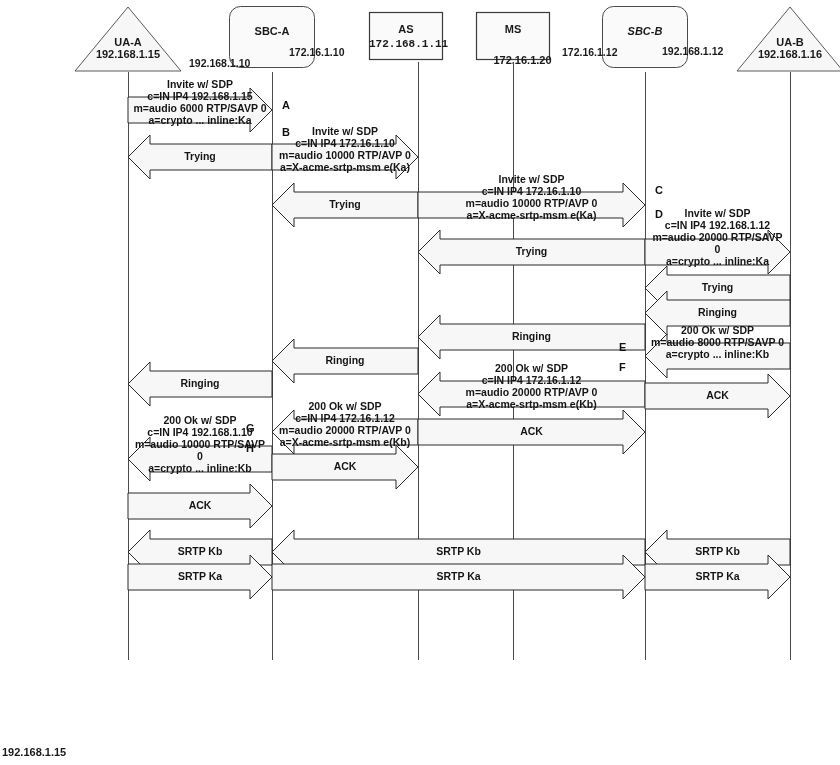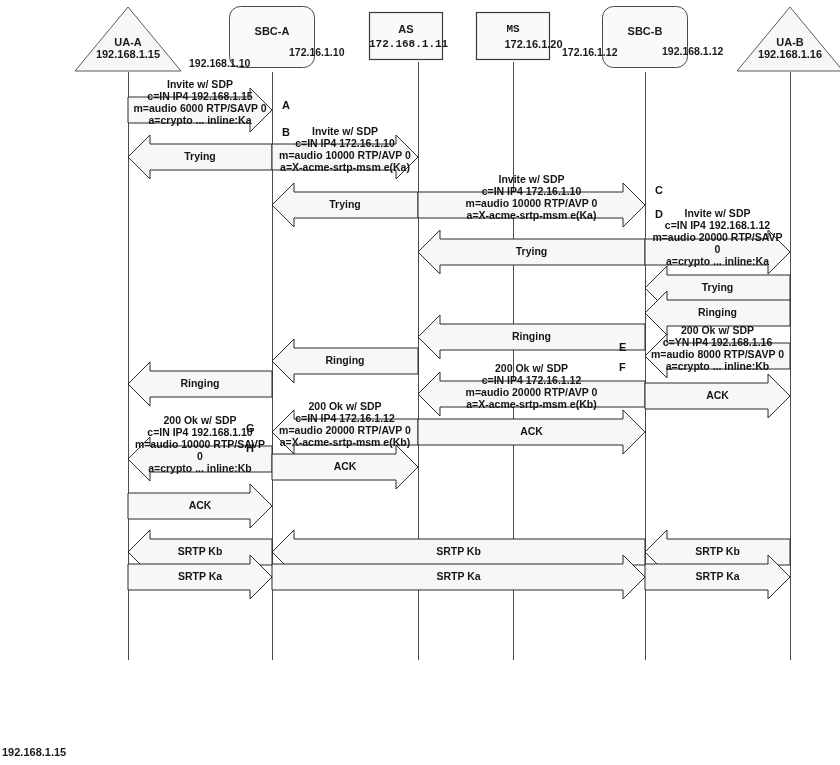--- a/index.html
+++ b/index.html
@@ -44,28 +44,28 @@
         <div class="shape"><svg width="74" height="48">
             <rect x="0.5" y="0.5" width="73" height="47" fill="#fafafa" stroke="#3a3a3a" stroke-width="1.2"></rect>
           </svg></div>
         <div class="nlabel" style="width: 74px; left: 0px; top: 11px;">AS</div>
         <div class="nlabel" style="width: 62px; left: 0px; top: 26px; font-family: Liberation Mono, monospace;">172.168.1.11</div>
       </div>
       <div class="node" style="left: 476px; top: 12px; width: 74px; height: 48px;">
         <div class="shape"><svg width="74" height="48">
             <rect x="0.5" y="0.5" width="73" height="47" fill="#fafafa" stroke="#3a3a3a" stroke-width="1.2"></rect>
           </svg></div>
-        <div class="nlabel" style="width: 74px; left: 0px; top: 11px; font-family: Liberation Mono, monospace;">MS</div>
-        <div class="nlabel" style="width: 93px; left: 0px; top: 26px; margin-left: 11px;">172.16.1.20</div>
+        <div class="nlabel" style="width: 74px; left: 0px; top: 11px;">MS</div>
+        <div class="nlabel" style="width: 93px; left: 0px; top: 42px;">172.16.1.20</div>
       </div>
       <div class="node" style="left: 602px; top: 6px; width: 86px; height: 62px;">
         <div class="shape"><svg width="86" height="62">
             <rect x="0.5" y="0.5" width="85" height="61" rx="11" ry="11" fill="#fafafa" stroke="#4a4a4a" stroke-width="1"></rect>
           </svg></div>
-        <div class="nlabel" style="width: 86px; left: 0px; top: 19px;">SBC-B</div>
+        <div class="nlabel" style="width: 86px; left: 0px; top: 19px; font-style: italic;">SBC-B</div>
       </div>
       <div class="ip" style="left: 562px; top: 46px;">172.16.1.12</div>
       <div class="ip" style="left: 662px; top: 45px;">192.168.1.12</div>
       <div class="node" style="left: 735px; top: 6px; width: 110px; height: 66px;">
         <div class="shape"><svg width="110" height="66">
             <polygon points="55,1 108,65 2,65" fill="#f7f7f7" stroke="#5a5a5a" stroke-width="1"></polygon>
           </svg></div>
         <div class="nlabel" style="width: 110px; left: 0px; top: 30px;">UA-B</div>
         <div class="nlabel" style="width: 110px; left: 0px; top: 42px;">192.168.1.16</div>
       </div>
@@ -153,21 +153,20 @@
         <div>Ringing</div>
       </div>
       <div class="msglabel" style="left: 225px; top: 353.5px; width: 240px;">
         <div>Ringing</div>
       </div>
       <div class="msglabel" style="left: 80px; top: 376.5px; width: 240px;">
         <div>Ringing</div>
       </div>
       <div class="msglabel" style="left: 597.5px; top: 324.15px; width: 240px;">
         <div>200 Ok w/ SDP</div>
-        <div>c=YN IP4 192.168.1.16</div>
         <div>m=audio 8000 RTP/SAVP 0</div>
         <div>a=crypto ... inline:Kb</div>
       </div>
       <div class="msglabel" style="left: 411.5px; top: 362.15px; width: 240px;">
         <div>200 Ok w/ SDP</div>
         <div>c=IN IP4 172.16.1.12</div>
         <div>m=audio 20000 RTP/AVP 0</div>
         <div>a=X-acme-srtp-msm e(Kb)</div>
       </div>
       <div class="msglabel" style="left: 597.5px; top: 388.5px; width: 240px;">

